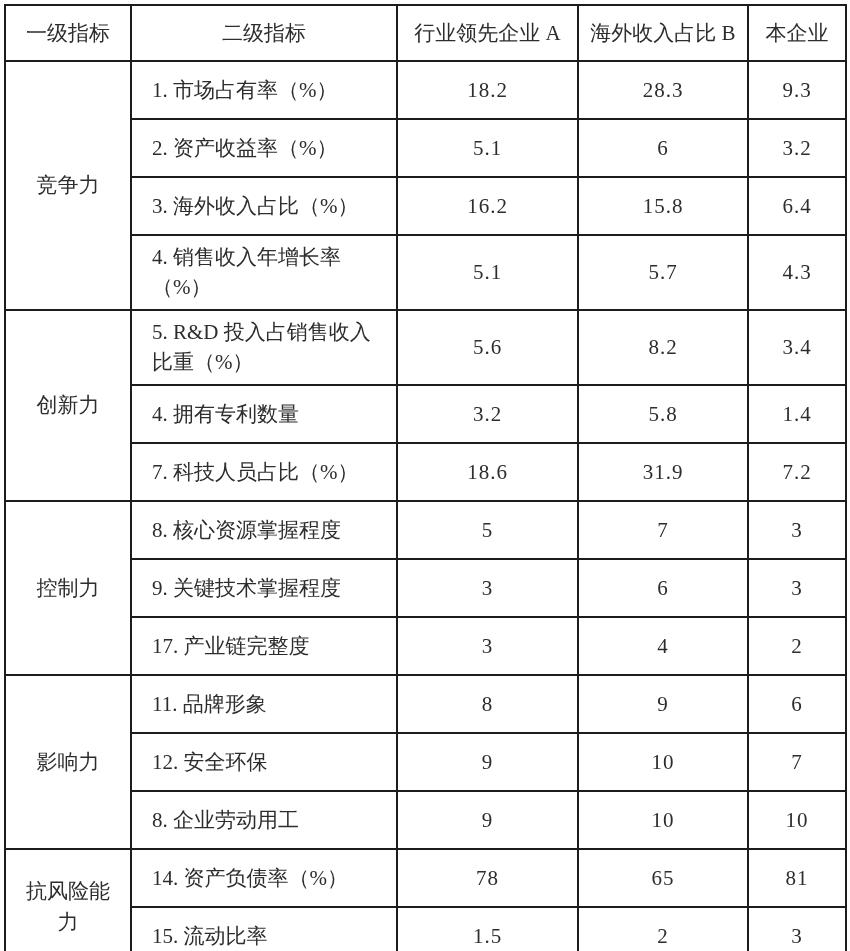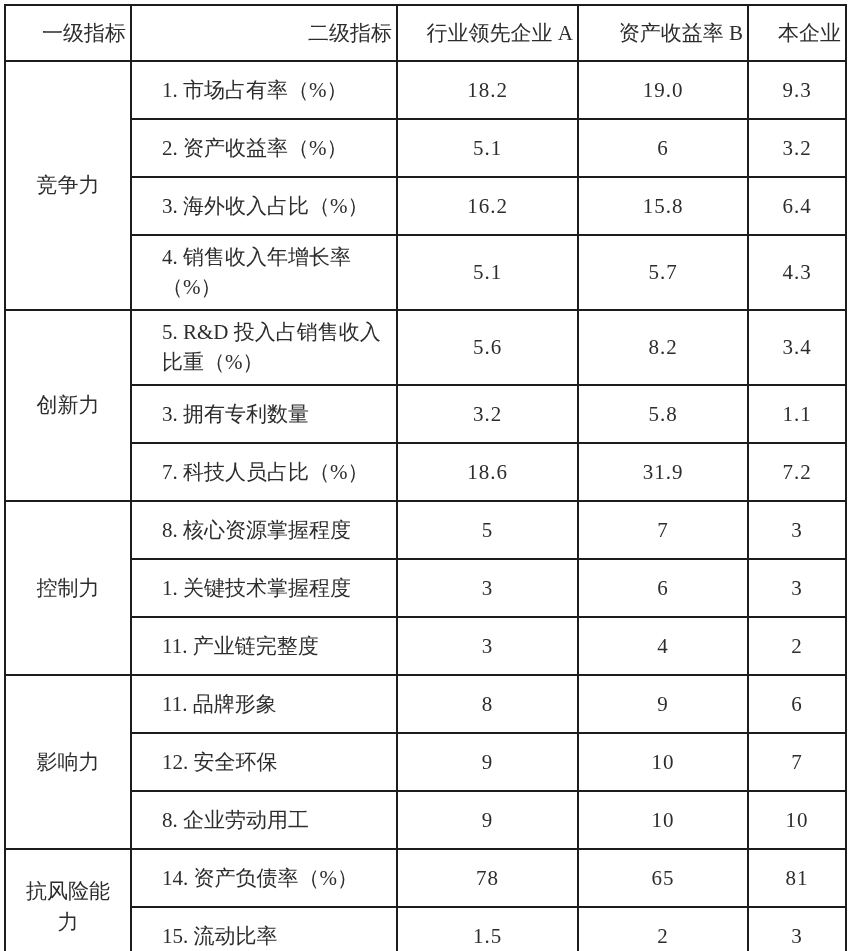--- a/index.html
+++ b/index.html
@@ -30,32 +30,32 @@
     border: 2px solid #1c1c1c;
     font-size: 21px;
     font-weight: normal;
     line-height: 1.45;
     vertical-align: middle;
     box-sizing: border-box;
   }
   .indicator-table thead tr { height: 56px; }
   .indicator-table tbody tr { height: 58px; }
   th.col-header {
-    text-align: right;
+    text-align: center;
     padding: 4px 4px;
     font-family: Liberation Serif, serif;
   }
   td.group-cell {
     text-align: center;
     padding: 4px 14px;
     word-break: break-all;
   }
   td.indicator-cell {
     text-align: left;
-    padding: 6px 8px 6px 30px;
+    padding: 6px 8px 6px 20px;
   }
   td.value-cell {
     text-align: center;
     padding: 4px 4px;
     letter-spacing: 1px;
     border-radius: 17px;
   }
 </style>
 </head>
 <body>
@@ -67,30 +67,30 @@
       <col style="width:266px">
       <col style="width:181px">
       <col style="width:170px">
       <col style="width:98px">
     </colgroup>
     <thead>
       <tr>
         <th class="col-header">一级指标</th>
         <th class="col-header">二级指标</th>
         <th class="col-header">行业领先企业 A</th>
-        <th class="col-header">资产收益率 B</th>
+        <th class="col-header">海外收入占比 B</th>
         <th class="col-header">本企业</th>
       </tr>
     </thead>
     <tbody id="table-body">
         <tr>
           <td class="group-cell" rowspan="4">竞争力</td>
           <td class="indicator-cell">1. 市场占有率（%）</td>
           <td class="value-cell">18.2</td>
-          <td class="value-cell">19.0</td>
+          <td class="value-cell">28.3</td>
           <td class="value-cell">9.3</td>
         </tr>
         <tr>
           <td class="indicator-cell">2. 资产收益率（%）</td>
           <td class="value-cell">5.1</td>
           <td class="value-cell">6</td>
           <td class="value-cell">3.2</td>
         </tr>
         <tr>
           <td class="indicator-cell">3. 海外收入占比（%）</td>
@@ -105,46 +105,46 @@
           <td class="value-cell">4.3</td>
         </tr>
         <tr>
           <td class="group-cell" rowspan="3">创新力</td>
           <td class="indicator-cell">5. R&amp;D 投入占销售收入比重（%）</td>
           <td class="value-cell">5.6</td>
           <td class="value-cell">8.2</td>
           <td class="value-cell">3.4</td>
         </tr>
         <tr>
-          <td class="indicator-cell">3. 拥有专利数量</td>
+          <td class="indicator-cell">4. 拥有专利数量</td>
           <td class="value-cell">3.2</td>
           <td class="value-cell">5.8</td>
-          <td class="value-cell">1.1</td>
+          <td class="value-cell">1.4</td>
         </tr>
         <tr>
           <td class="indicator-cell">7. 科技人员占比（%）</td>
           <td class="value-cell">18.6</td>
           <td class="value-cell">31.9</td>
           <td class="value-cell">7.2</td>
         </tr>
         <tr>
           <td class="group-cell" rowspan="3">控制力</td>
           <td class="indicator-cell">8. 核心资源掌握程度</td>
           <td class="value-cell">5</td>
           <td class="value-cell">7</td>
           <td class="value-cell">3</td>
         </tr>
         <tr>
-          <td class="indicator-cell">1. 关键技术掌握程度</td>
+          <td class="indicator-cell">9. 关键技术掌握程度</td>
           <td class="value-cell">3</td>
           <td class="value-cell">6</td>
           <td class="value-cell">3</td>
         </tr>
         <tr>
-          <td class="indicator-cell">11. 产业链完整度</td>
+          <td class="indicator-cell">17. 产业链完整度</td>
           <td class="value-cell">3</td>
           <td class="value-cell">4</td>
           <td class="value-cell">2</td>
         </tr>
         <tr>
           <td class="group-cell" rowspan="3">影响力</td>
           <td class="indicator-cell">11. 品牌形象</td>
           <td class="value-cell">8</td>
           <td class="value-cell">9</td>
           <td class="value-cell">6</td>

